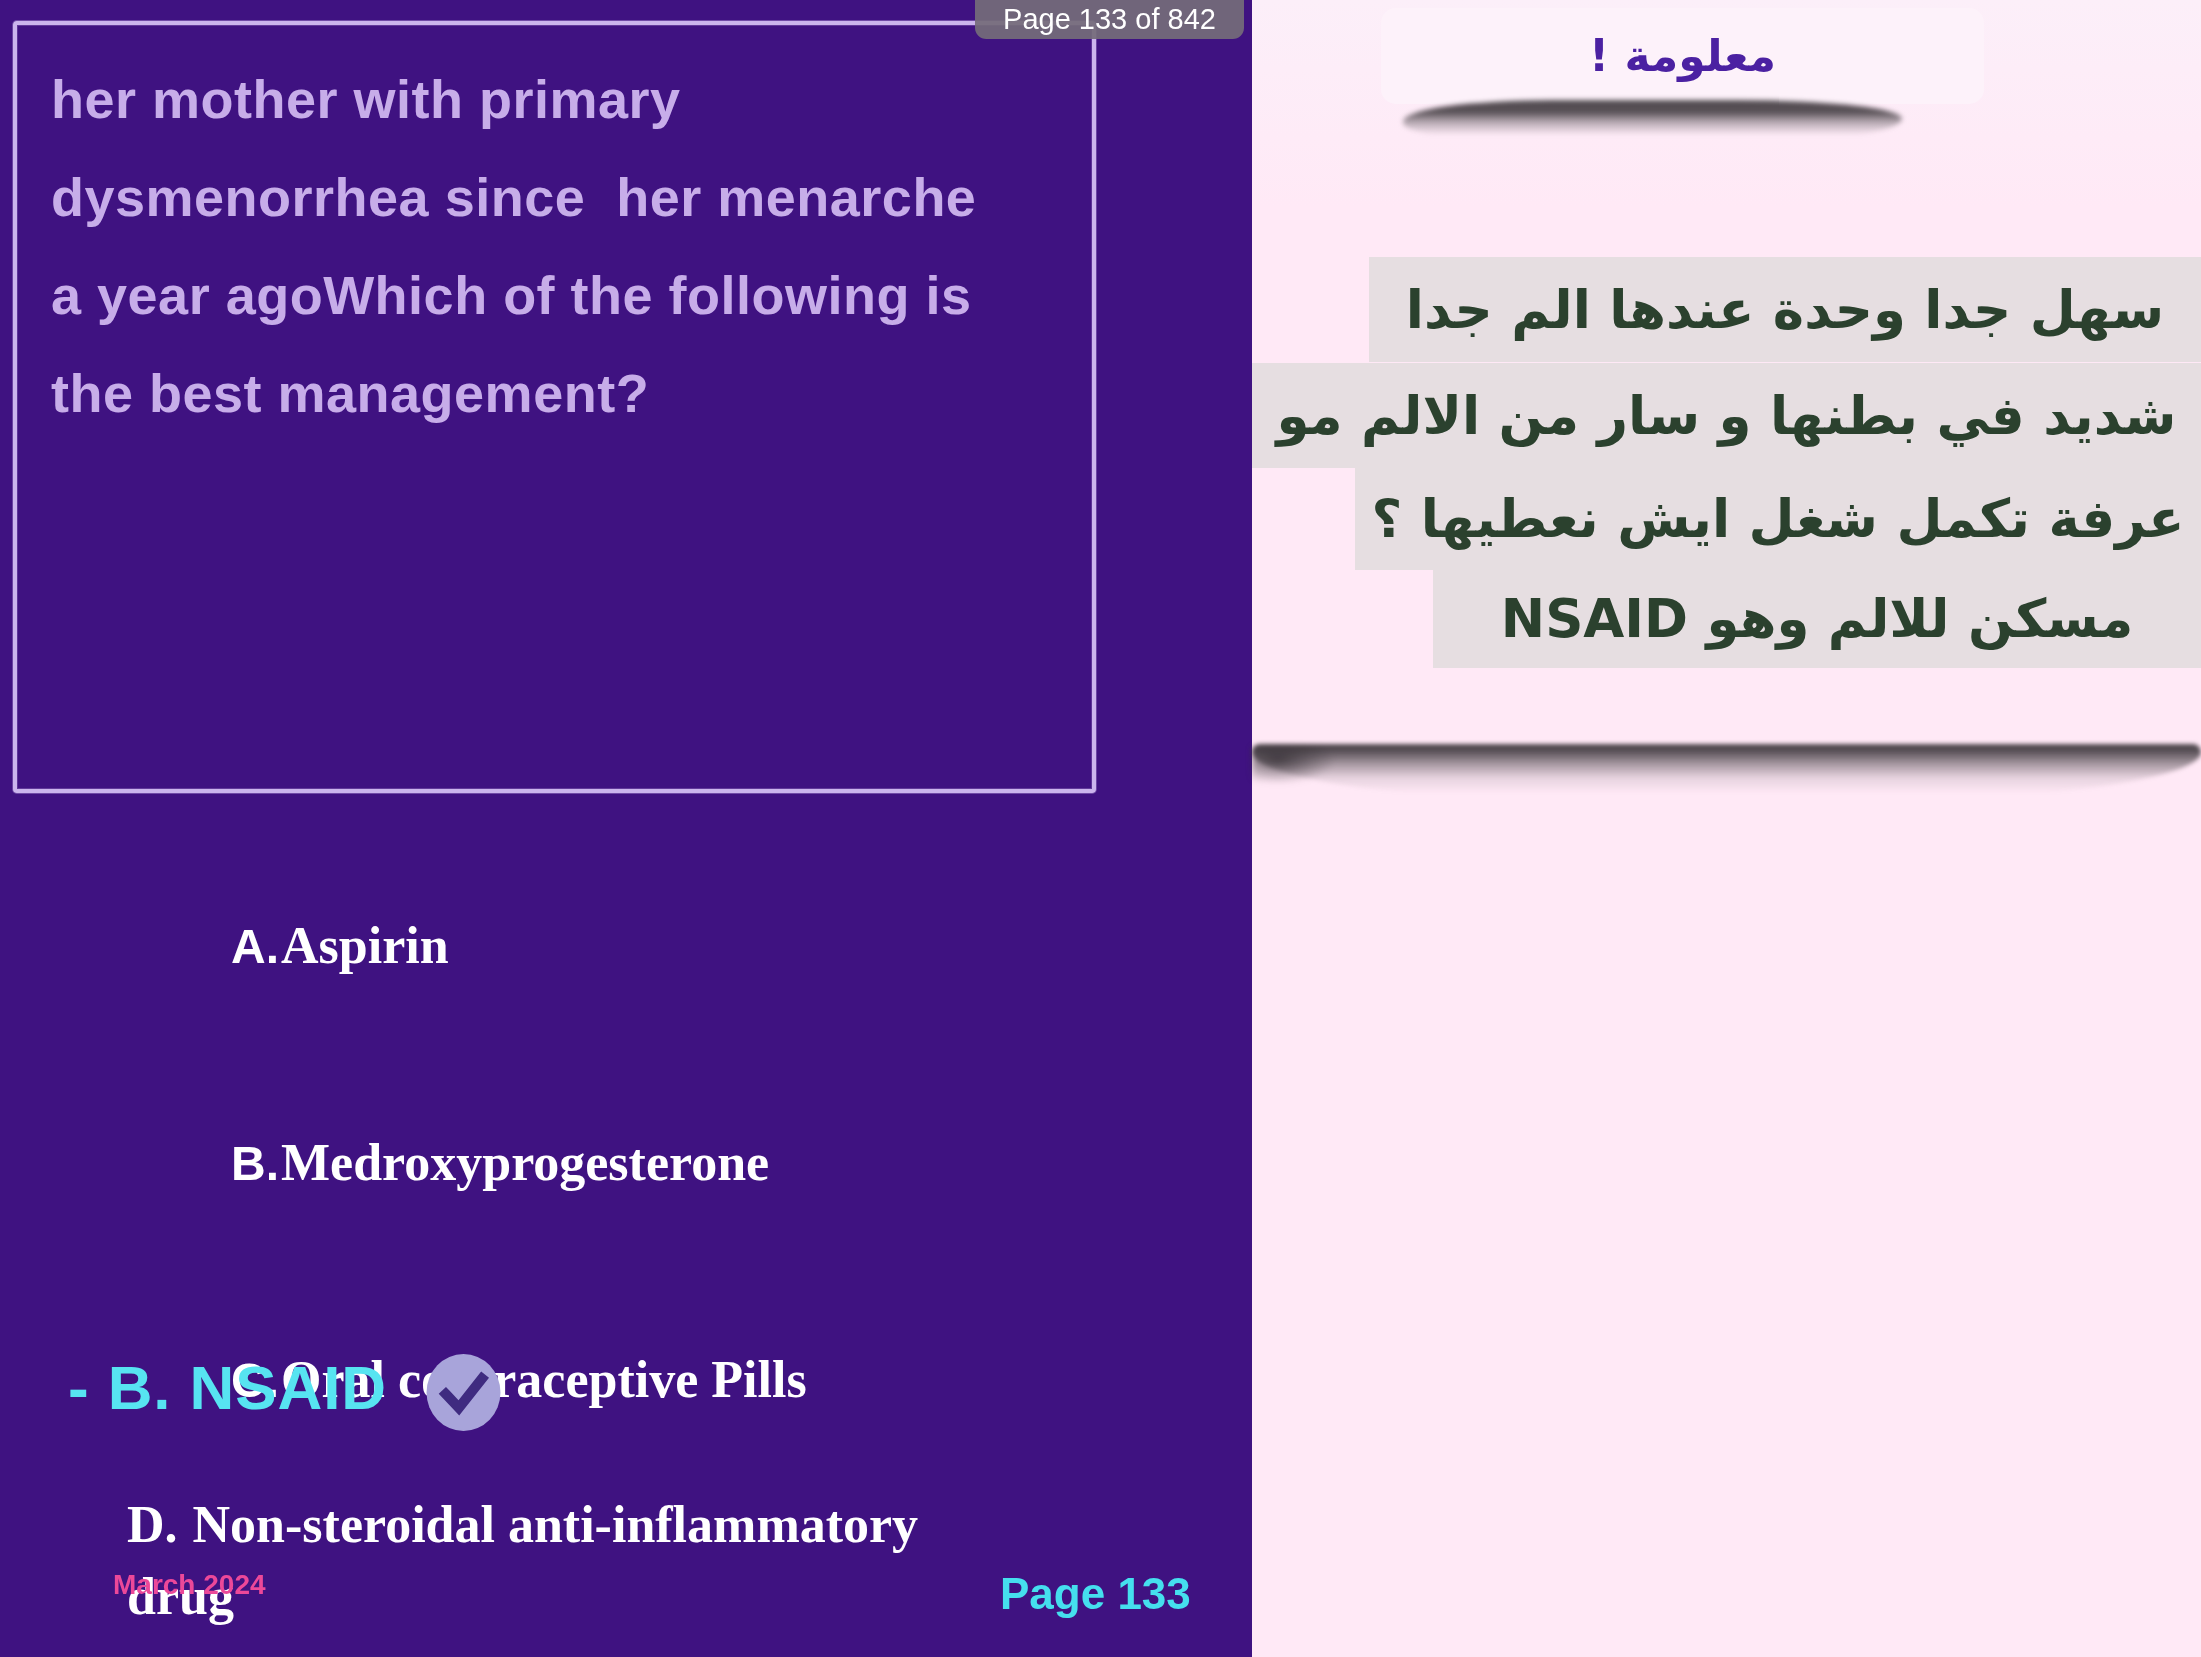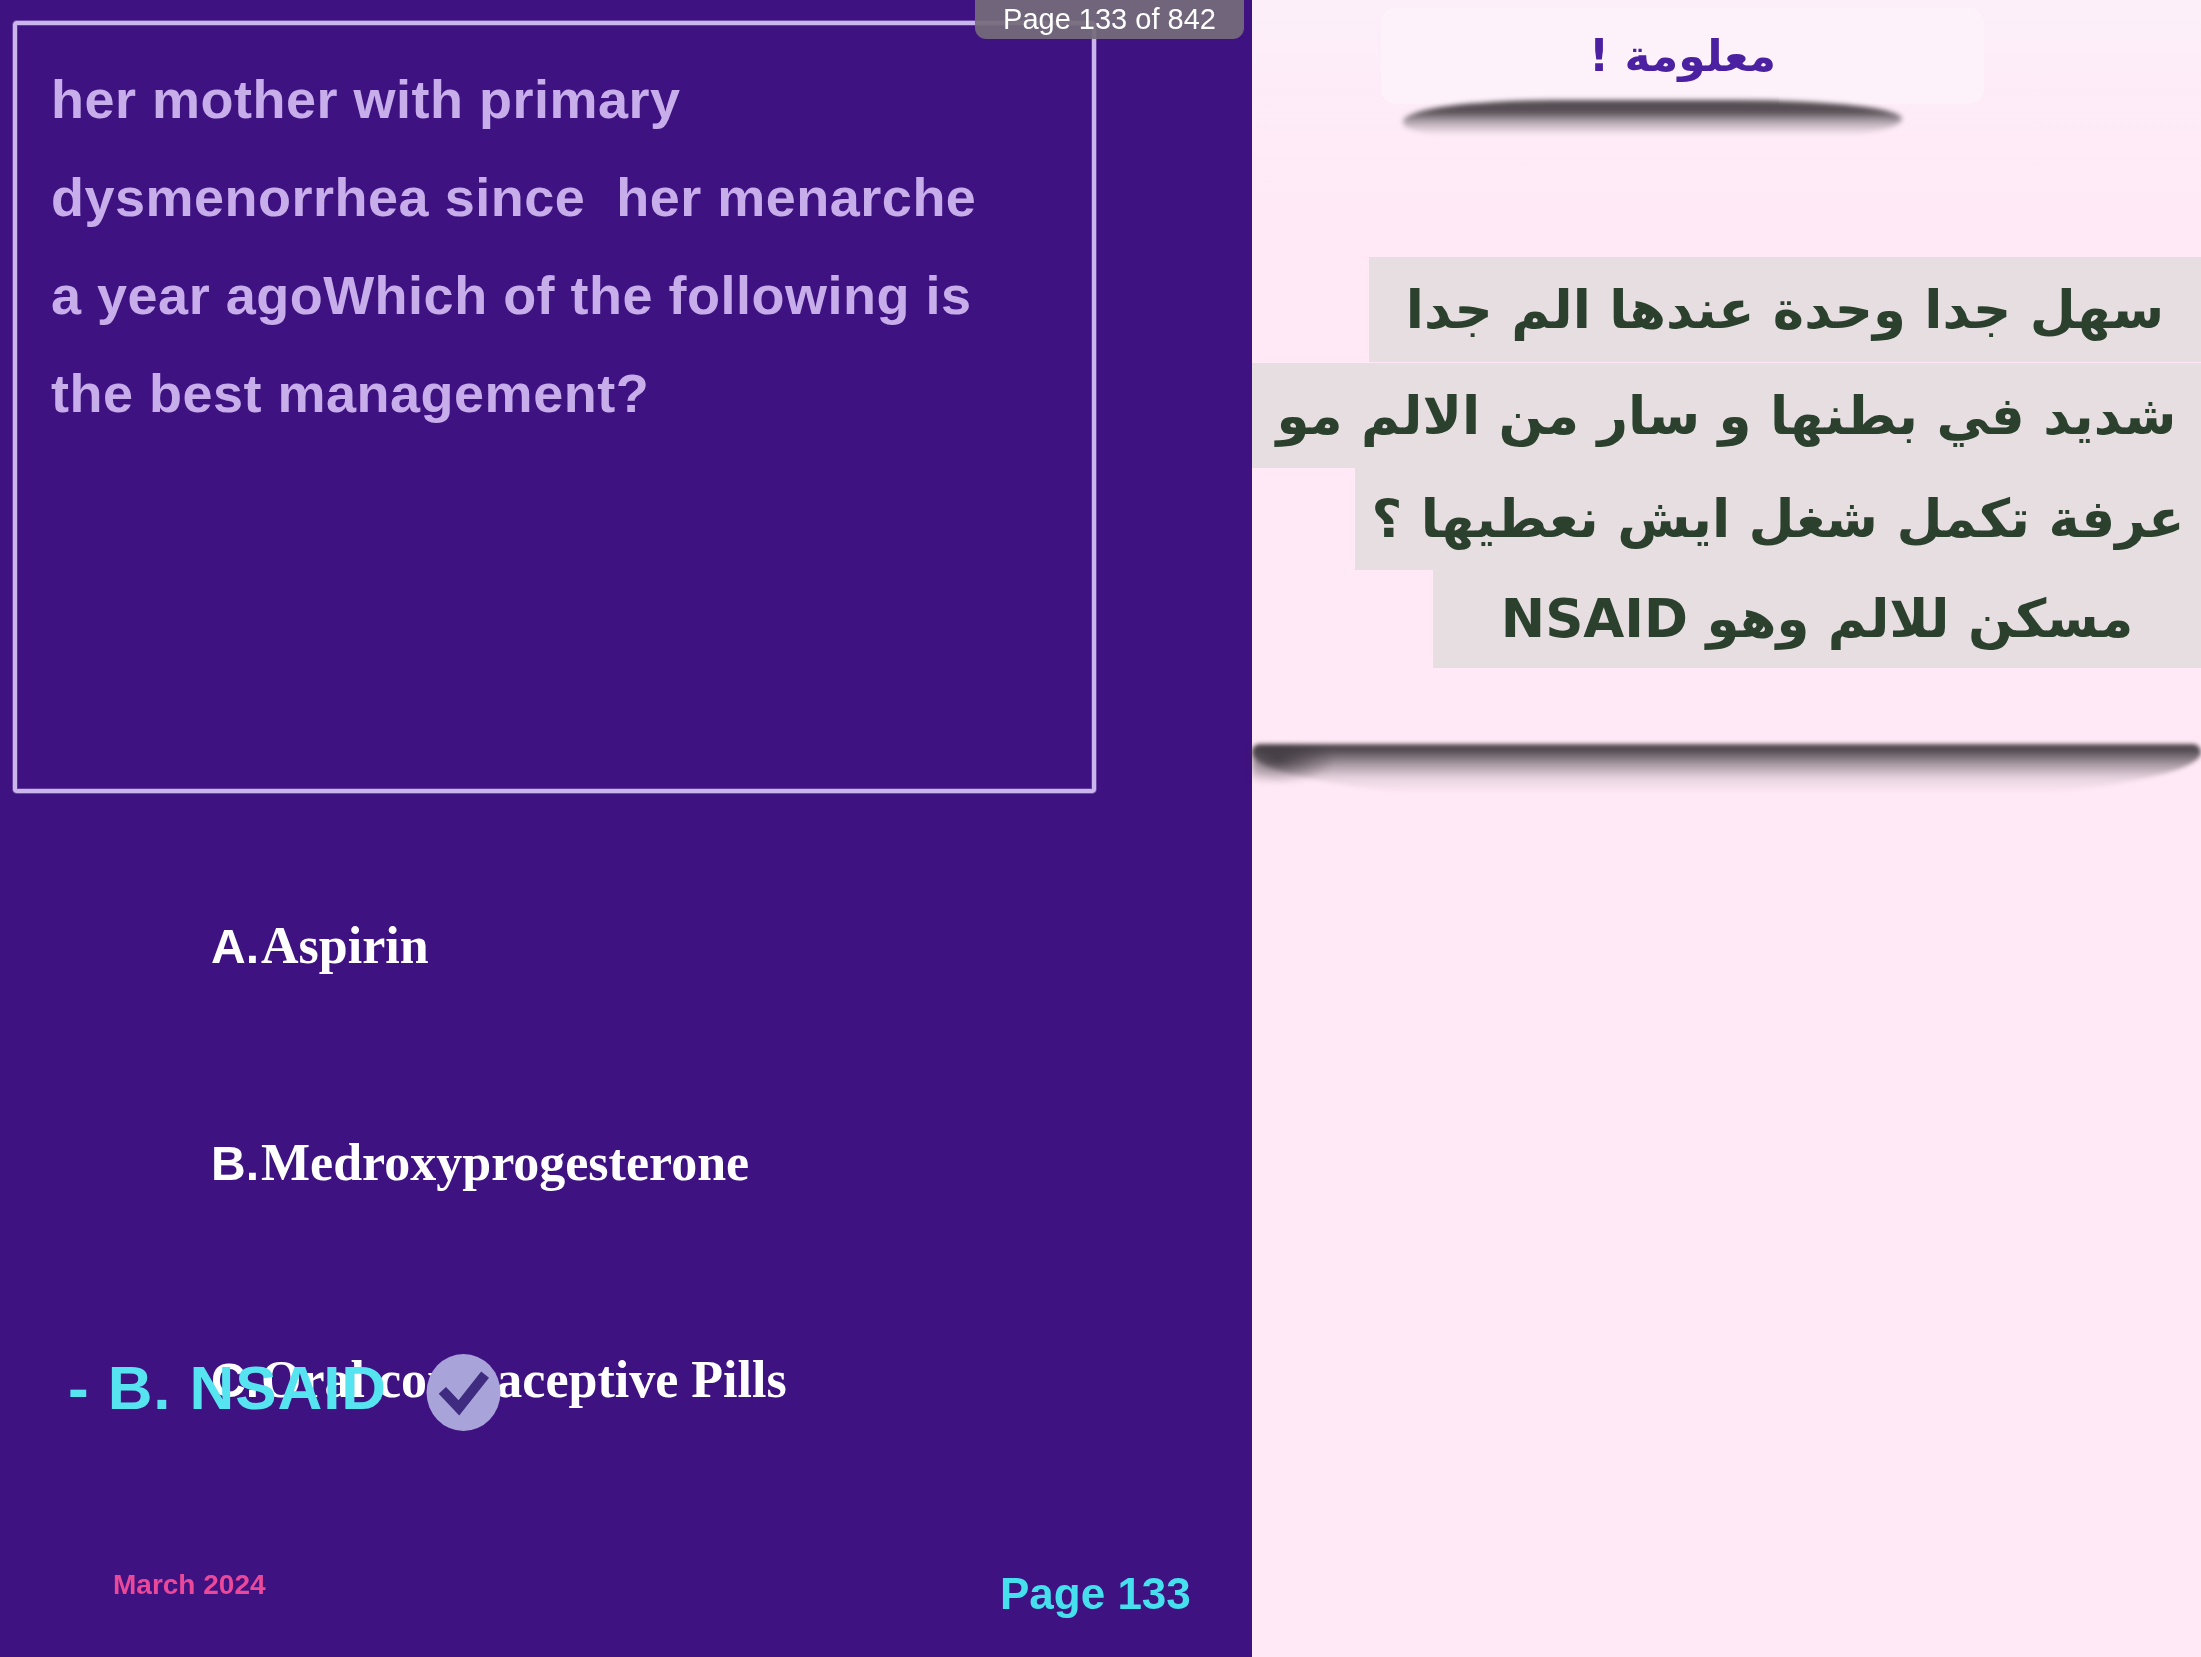--- a/index.html
+++ b/index.html
@@ -19,21 +19,21 @@
     box-shadow:0 0 0 0.9px rgba(203,181,237,.35), inset 0 0 0 0.9px rgba(203,181,237,.25);
     padding:24.5px 0 0 34px;
   }
   .q-line {
     white-space:pre; font-weight:bold; font-size:54px; line-height:98px;
     color:#C7ADE9; letter-spacing:0.5px;
   }
   .options { position:absolute; left:107px; top:838px; width:998px; }
   .opt-row {
     font-family:"Liberation Serif", serif; font-weight:bold; color:#FFFFFF;
-    font-size:52px; line-height:72px; white-space:pre;
+    font-size:52px; line-height:72px; white-space:pre;margin-left:20px;
   }
   .opt-letter {
     font-family:"Liberation Sans", sans-serif; font-weight:bold; font-size:48px;
     display:inline-block; width:50px;
   }
   .opt-d { white-space:normal; }
   .opt-d .opt-letter-d {
     font-family:"Liberation Serif", serif; font-size:52px; margin-right:15px;
   }
   .answer-row {
@@ -117,20 +117,24 @@
     <div class="options">
       <div class="opt-row">
         <span class="opt-letter">A.</span><span>Aspirin</span>
       </div>
       <div class="opt-row">
         <span class="opt-letter">B.</span><span>Medroxyprogesterone</span>
       </div>
       <div class="opt-row">
         <span class="opt-letter">C.</span><span>Oral contraceptive Pills</span>
       </div>
+      <div class="opt-row opt-d">
+        <span class="opt-letter-d">D.</span><span>Non-steroidal anti-inflammatory</span>
+        <div>drug</div>
+      </div>
     </div>
 
     <div class="answer-row">
       <span class="answer-text">- B. NSAID</span>
       <svg class="check-badge" viewBox="0 0 100 104" aria-hidden="true">
         <ellipse cx="50" cy="52" rx="48" ry="50" fill="#A8A4DA"></ellipse>
         <path d="M27 54 L44 72 L74 34" stroke="#3F2B80" stroke-width="13" fill="none" stroke-linecap="square" stroke-linejoin="miter"></path>
       </svg>
     </div>
 

